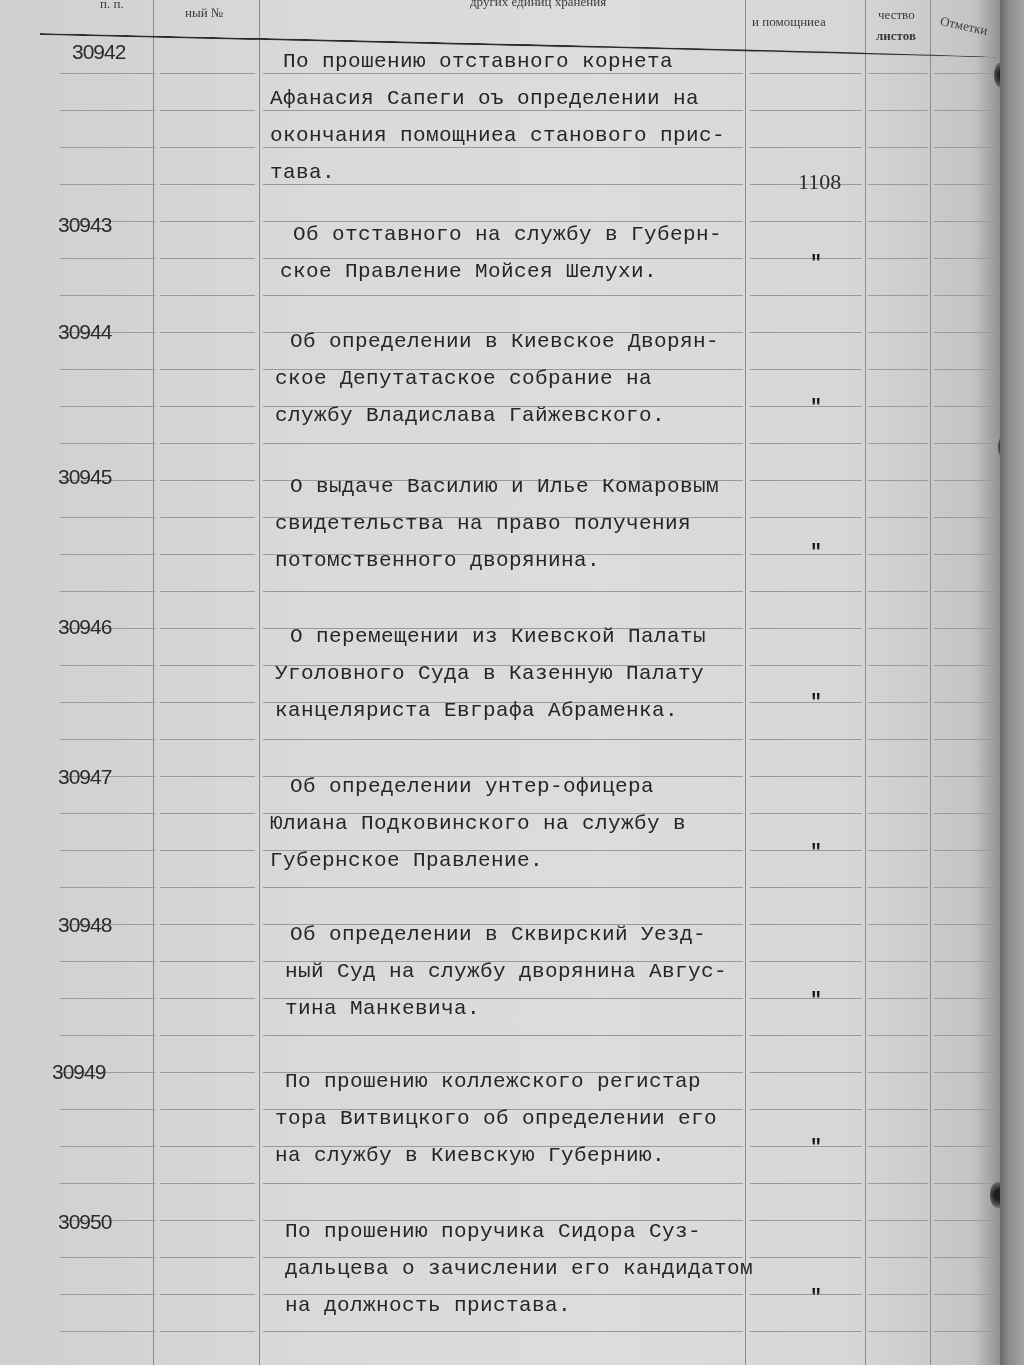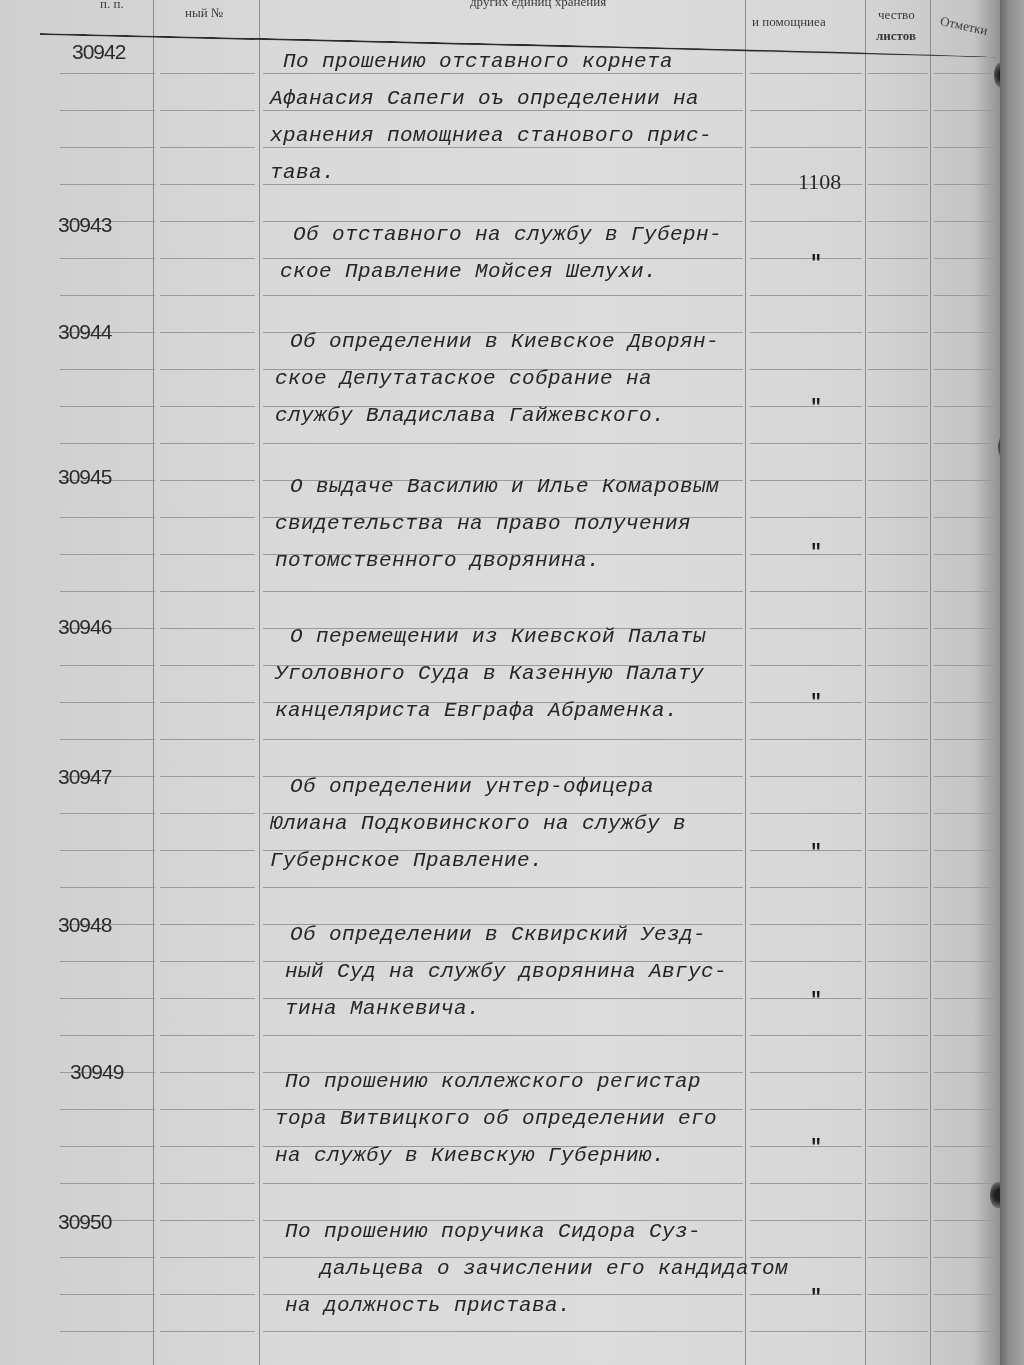--- a/index.html
+++ b/index.html
@@ -30,21 +30,21 @@
       position: absolute; font-family: "Liberation Serif", "DejaVu Serif", serif;
       font-size: 13px; color: #3a3a3a; line-height: 15px;
     }
     .num {
       position: absolute; left: 58px; width: 90px;
       font-family: "Liberation Sans", "DejaVu Sans", sans-serif;
       font-size: 21px; color: #2a2a2a; letter-spacing: -1px;
     }
     .desc-line {
       position: absolute; font-size: 21px; color: #262626;
-      white-space: nowrap; letter-spacing: 0.4px; font-style: italic;
+      white-space: nowrap; letter-spacing: 0.4px;
     }
     .date {
       position: absolute; font-family: "Liberation Serif", "DejaVu Serif", serif;
       font-size: 22px; color: #2a2a2a;
     }
     .ditto {
       position: absolute; font-size: 20px; font-weight: bold; color: #1a1a1a;
     }
     .hole {
       position: absolute; width: 20px; height: 30px; border-radius: 50%;
@@ -281,21 +281,21 @@
       <div class="hline" style="left: 160px; top: 1331px; width: 95px;"></div>
       <div class="hline" style="left: 263px; top: 1331px; width: 480px;"></div>
       <div class="hline" style="left: 750px; top: 1331px; width: 112px;"></div>
       <div class="hline" style="left: 868px; top: 1331px; width: 60px;"></div>
       <div class="hline" style="left: 934px; top: 1331px; width: 62px;"></div>
     </div>
   <div id="entries">
       <div class="num" style="top: 40px; left: 72px;">30942</div>
       <div class="desc-line" style="top: 50px; left: 283px;">По прошению отставного корнета</div>
       <div class="desc-line" style="top: 87px; left: 270px;">Афанасия Сапеги оъ определении на</div>
-      <div class="desc-line" style="top: 124px; left: 270px;">хранения помощниеа станового прис-</div>
+      <div class="desc-line" style="top: 124px; left: 270px;">окончания помощниеа станового прис-</div>
       <div class="desc-line" style="top: 161px; left: 270px;">тава.</div>
       <div class="date" style="left: 798px; top: 169px;">1108</div>
       <div class="num" style="top: 213px; left: 58px;">30943</div>
       <div class="desc-line" style="top: 223px; left: 293px;">Об отставного на службу в Губерн-</div>
       <div class="desc-line" style="top: 260px; left: 280px;">ское Правление Мойсея Шелухи.</div>
       <div class="ditto" style="left: 810px; top: 252px;">"</div>
       <div class="num" style="top: 320px; left: 58px;">30944</div>
       <div class="desc-line" style="top: 330px; left: 290px;">Об определении в Киевское  Дворян-</div>
       <div class="desc-line" style="top: 367px; left: 275px;">ское Депутатаское собрание на</div>
       <div class="desc-line" style="top: 404px; left: 275px;">службу Владислава Гайжевского.</div>
@@ -313,28 +313,28 @@
       <div class="num" style="top: 765px; left: 58px;">30947</div>
       <div class="desc-line" style="top: 775px; left: 290px;">Об определении  унтер-офицера</div>
       <div class="desc-line" style="top: 812px; left: 270px;">Юлиана Подковинского на службу в</div>
       <div class="desc-line" style="top: 849px; left: 270px;">Губернское Правление.</div>
       <div class="ditto" style="left: 810px; top: 841px;">"</div>
       <div class="num" style="top: 913px; left: 58px;">30948</div>
       <div class="desc-line" style="top: 923px; left: 290px;">Об определении в Сквирский Уезд-</div>
       <div class="desc-line" style="top: 960px; left: 285px;"> ный Суд на службу дворянина Авгус-</div>
       <div class="desc-line" style="top: 997px; left: 285px;">тина Манкевича.</div>
       <div class="ditto" style="left: 810px; top: 989px;">"</div>
-      <div class="num" style="top: 1060px; left: 70px;">30949</div>
+      <div class="num" style="top: 1060px; left: 52px;">30949</div>
       <div class="desc-line" style="top: 1070px; left: 285px;">По  прошению коллежского регистар</div>
       <div class="desc-line" style="top: 1107px; left: 275px;">тора Витвицкого об определении его</div>
       <div class="desc-line" style="top: 1144px; left: 275px;">на службу в Киевскую Губернию.</div>
       <div class="ditto" style="left: 810px; top: 1136px;">"</div>
       <div class="num" style="top: 1210px; left: 58px;">30950</div>
       <div class="desc-line" style="top: 1220px; left: 285px;">По прошению поручика Сидора Суз-</div>
-      <div class="desc-line" style="top: 1257px; left: 285px; margin-left: 35px;">дальцева о зачислении его кандидатом</div>
+      <div class="desc-line" style="top: 1257px; left: 285px;">дальцева о зачислении его кандидатом</div>
       <div class="desc-line" style="top: 1294px; left: 285px;">на должность пристава.</div>
       <div class="ditto" style="left: 810px; top: 1286px;">"</div>
     </div>
 
   <div class="hole" style="left:994px;top:60px;"></div>
   <div class="hole" style="left:998px;top:432px;"></div>
   <div class="hole" style="left:990px;top:1180px;"></div>
 </div>
 <div class="binding"></div>
 

